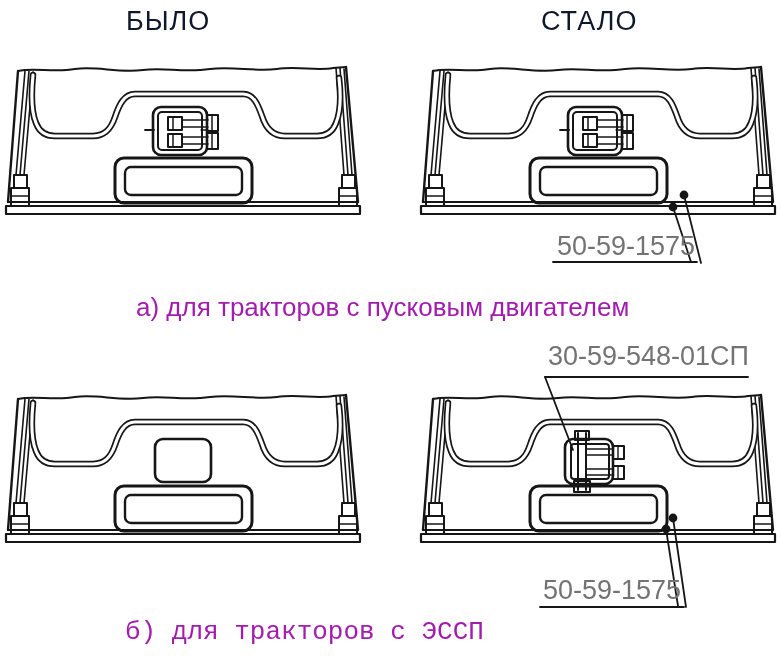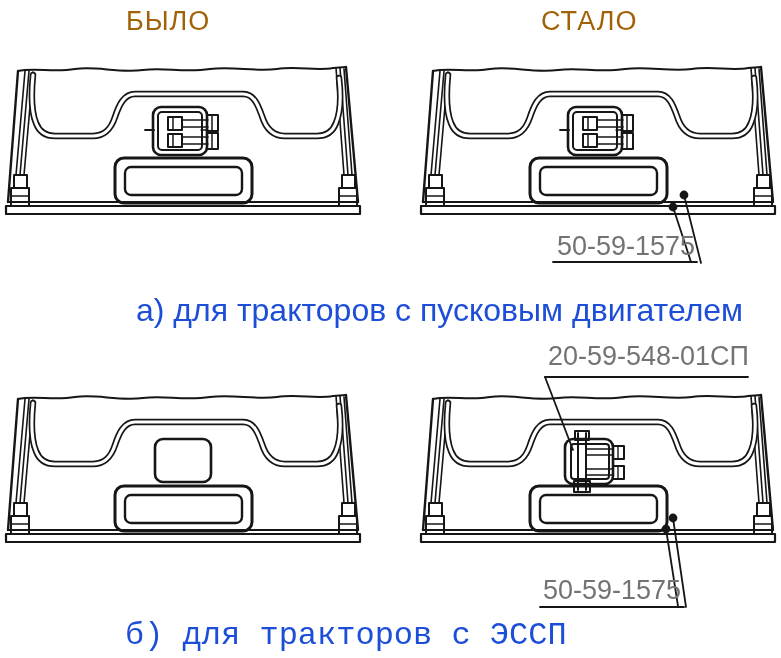--- a/index.html
+++ b/index.html
@@ -1,27 +1,27 @@
 <!DOCTYPE html>
 <html><head>
 <meta charset="utf-8">
 <style>
   html,body{margin:0;padding:0;background:#fff;}
   .canvas{
     position:relative;width:781px;height:658px;background:#ffffff;
     font-family:"Liberation Sans",sans-serif;color:#161616;overflow:hidden;
   }
   .col-header{
-    position:absolute;font-size:27px;letter-spacing:1px;color:#a16207;
+    position:absolute;font-size:27px;letter-spacing:1px;color:#0f172a;
     white-space:nowrap;line-height:1;
   }
   .hdr-before{left:126px;top:8px;}
   .hdr-after{left:541px;top:8px;text-align:center;}
   .caption{
-    position:absolute;font-size:32px;color:#1d4ed8;white-space:nowrap;line-height:1.1;
+    position:absolute;font-size:26px;color:#a21caf;white-space:nowrap;line-height:1.1;
   }
   .cap-a{left:136px;top:293px;}
   .cap-b{left:125px;top:618px;font-family:Liberation Mono, monospace;}
   .callout-label{
     position:absolute;font-size:27px;color:#737373;white-space:nowrap;line-height:1;
   }
   .lbl-tr{left:557px;top:233px;}
   .lbl-mid{left:548px;top:343px;}
   .lbl-br{left:543px;top:577px;}
   svg.panel{position:absolute;width:360px;height:160px;overflow:visible;}
@@ -150,19 +150,19 @@
 
       <line x1="540" y1="607" x2="684" y2="607"></line>
       <line x1="666" y1="529" x2="678" y2="606"></line>
       <line x1="673" y1="518" x2="686" y2="607"></line>
       <circle cx="666" cy="529" r="4.4" stroke="none"></circle>
       <circle cx="673" cy="518" r="4.4" stroke="none"></circle>
     </g>
   </svg>
 
   <div class="callout-label lbl-tr">50-59-1575</div>
-  <div class="callout-label lbl-mid">20-59-548-01СП</div>
+  <div class="callout-label lbl-mid">30-59-548-01СП</div>
   <div class="callout-label lbl-br">50-59-1575</div>
 
   <div class="caption cap-a">а) для тракторов с пусковым двигателем</div>
   <div class="caption cap-b">б) для тракторов с ЭССП</div>
 
 </div>
 
 </body></html>

